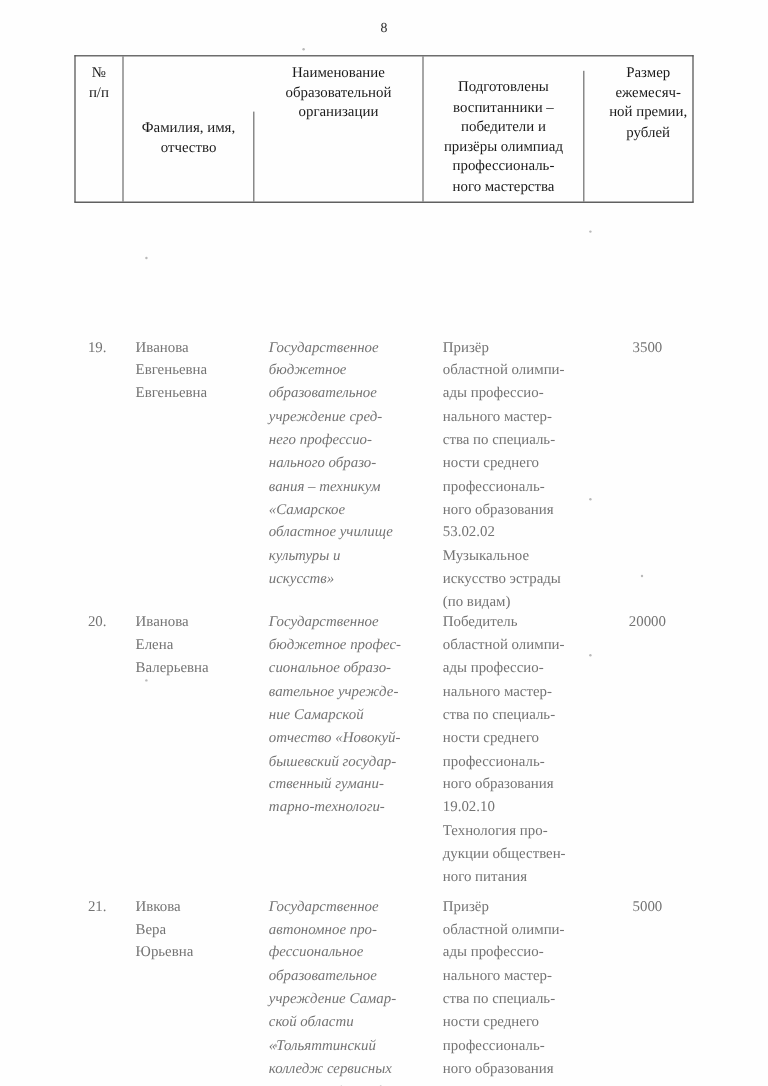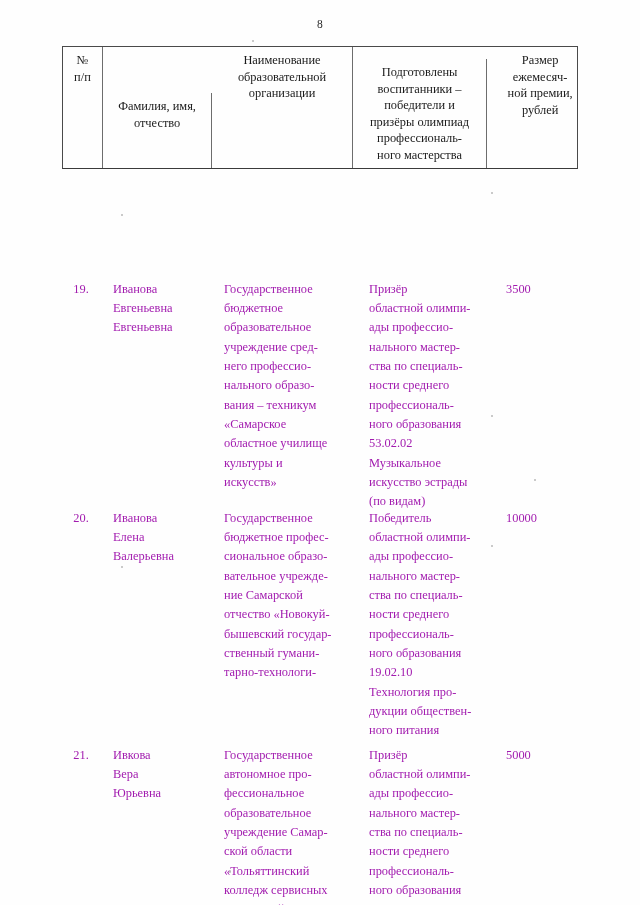--- a/index.html
+++ b/index.html
@@ -76,43 +76,44 @@
     position: absolute;
     left: 0;
     width: 516px;
   }
 
   .row .cell {
     box-sizing: border-box;
     padding: 0 3px;
     font-size: 12.4px;
     line-height: 19.35px;
-    color: #a21caf;
+    color: #737373;
   }
 
   .cell-num {
     width: 41px;
     text-align: center;
     padding-right: 6px !important;
   }
   .cell-name {
     width: 113px;
     padding-left: 10px !important;
   }
   .cell-org {
     width: 145px;
     padding-left: 8px !important;
+    font-style: italic;
   }
   .cell-ach {
     width: 139px;
     padding-left: 8px !important;
   }
   .cell-amt {
     width: 76px;
-    text-align: left;
+    text-align: center;
     padding-left: 6px !important;
   }
 
   .cell .ln {
     display: block;
     white-space: pre;
   }
 
   
   .speck {
@@ -224,21 +225,21 @@
           <span class="ln">нального мастер-</span>
           <span class="ln">ства по специаль-</span>
           <span class="ln">ности среднего</span>
           <span class="ln">профессиональ-</span>
           <span class="ln">ного образования</span>
           <span class="ln">19.02.10</span>
           <span class="ln">Технология про-</span>
           <span class="ln">дукции обществен-</span>
           <span class="ln">ного питания</span>
         </div>
-        <div class="cell cell-amt">10000</div>
+        <div class="cell cell-amt">20000</div>
       </div>
 
       <div class="row" style="top:577px;">
         <div class="cell cell-num">21.</div>
         <div class="cell cell-name">
           <span class="ln">Ивкова</span>
           <span class="ln">Вера</span>
           <span class="ln">Юрьевна</span>
         </div>
         <div class="cell cell-org">

